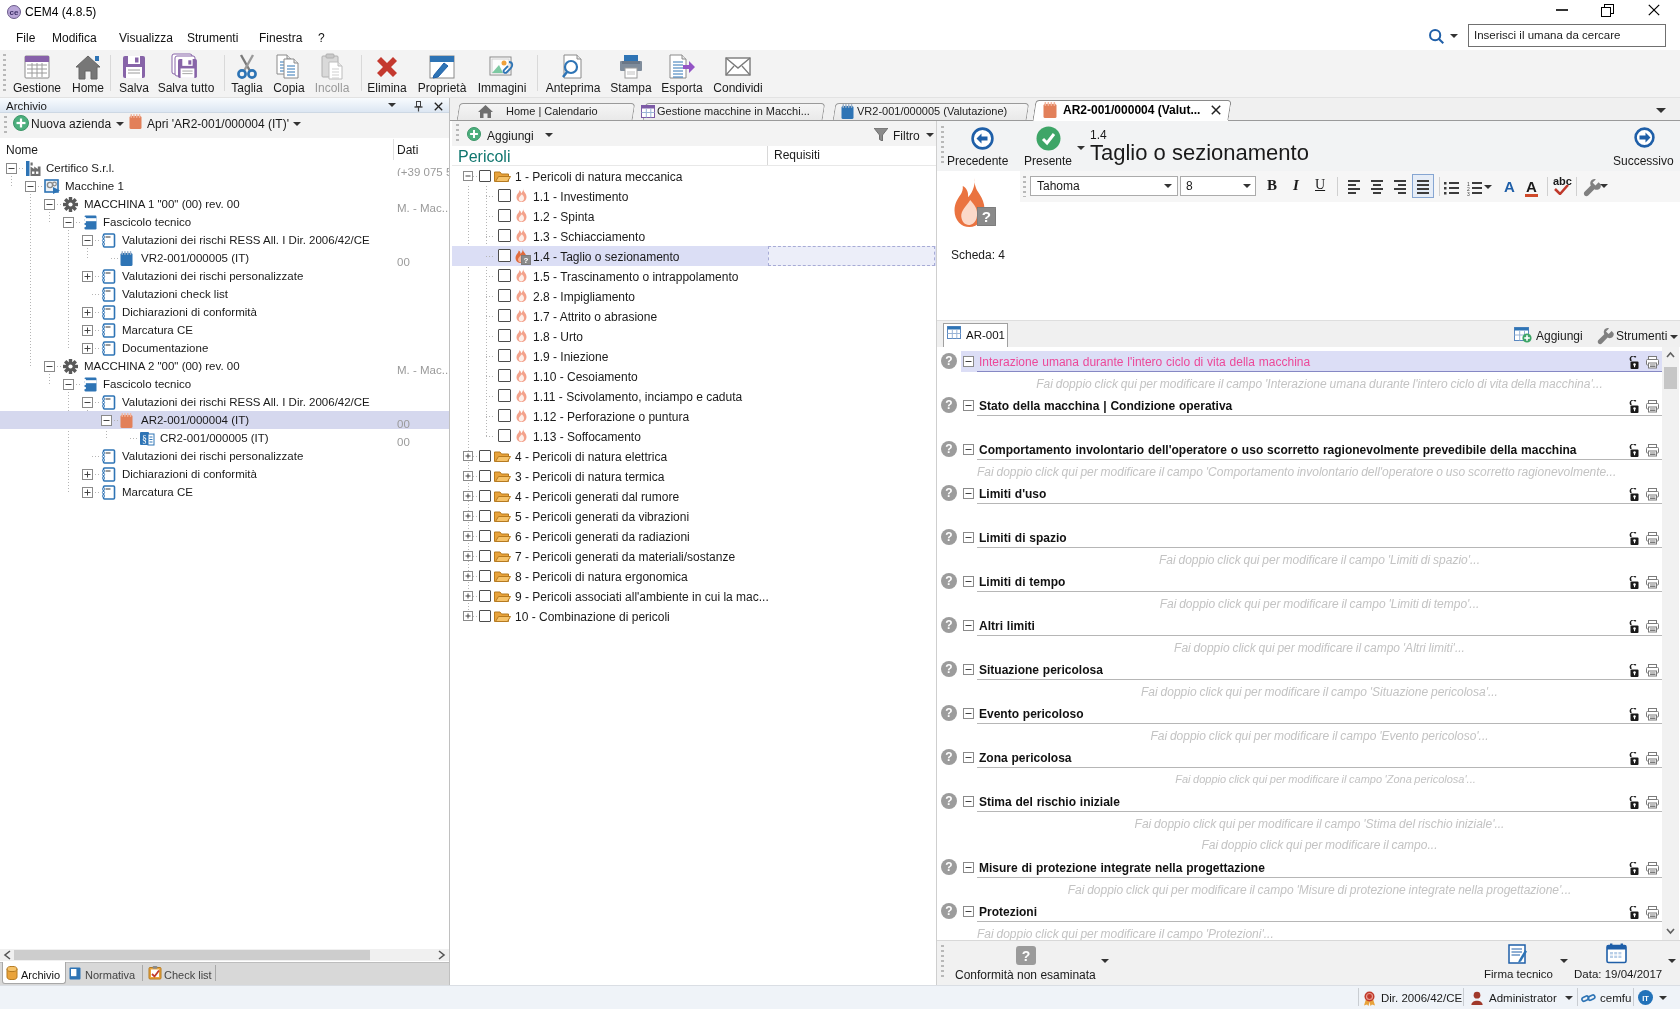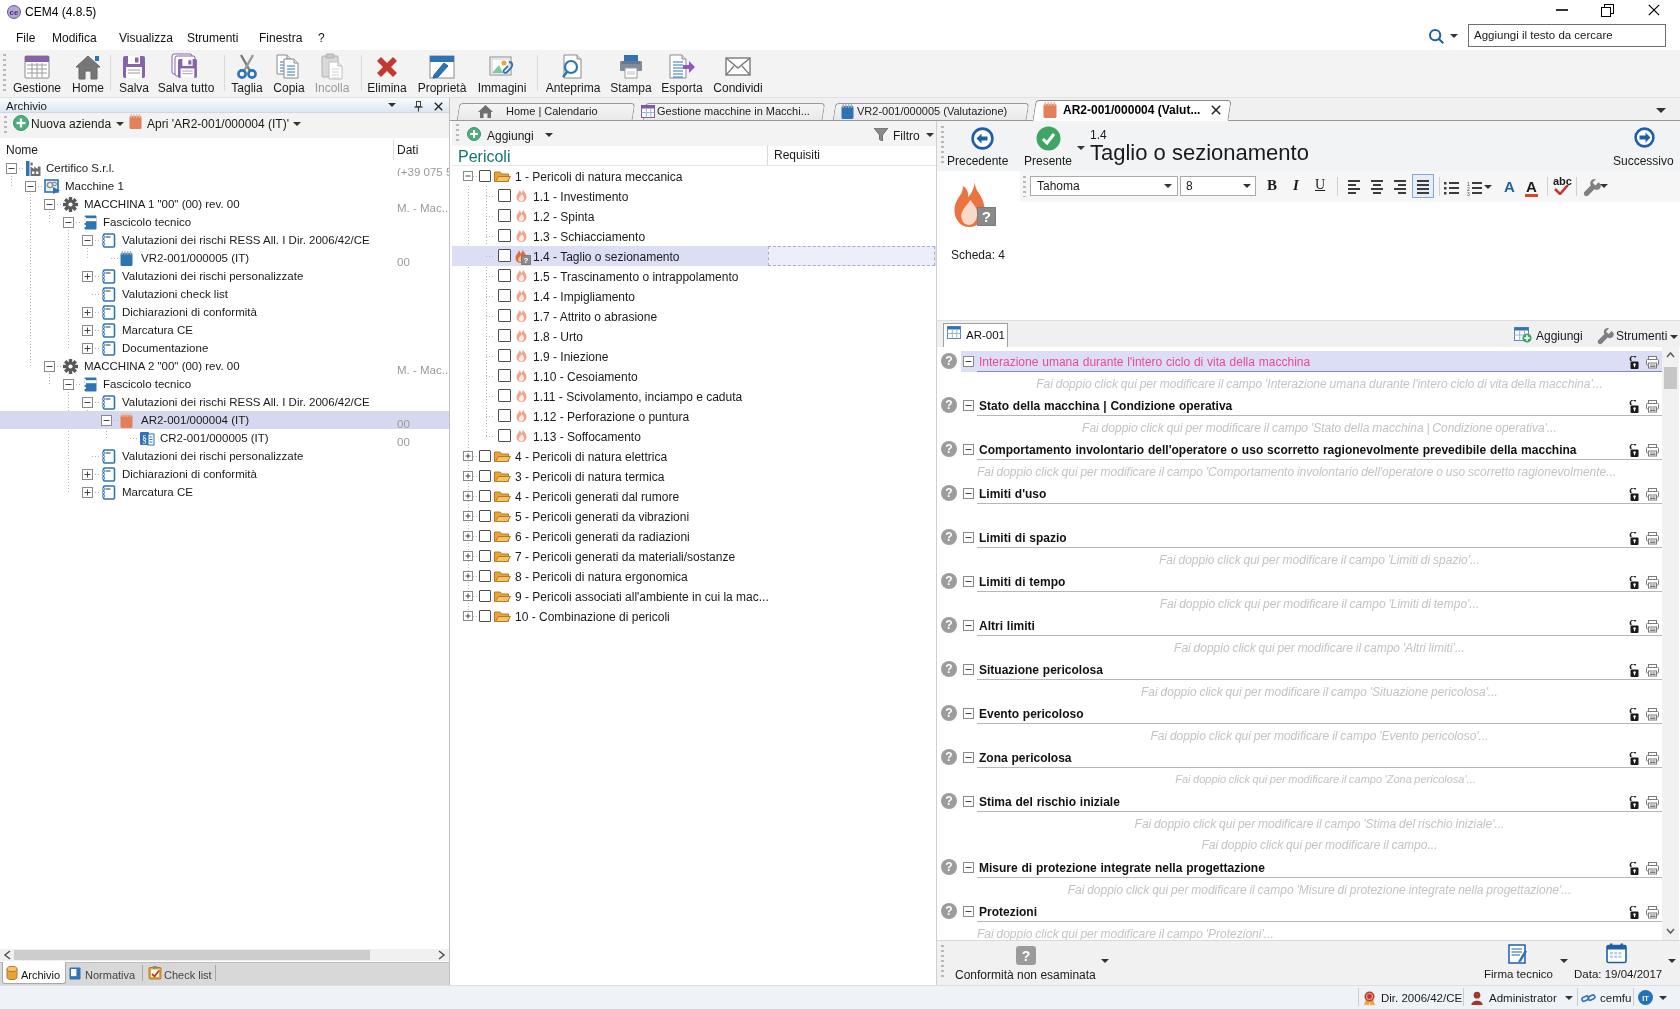--- a/index.html
+++ b/index.html
@@ -31,21 +31,21 @@
     <div style="position:absolute;left:259px;top:31px;font-size:12px;color:#111">Finestra</div>
     <div style="position:absolute;left:318px;top:31px;font-size:12px;color:#111">?</div>
     <svg style="position:absolute;left:1428px;top:28px" width="17" height="17" viewBox="0 0 17 17">
       <circle cx="7.14" cy="7.14" r="5.1" fill="none" stroke="#1f5fa8" stroke-width="2"></circle>
       <line x1="10.2" y1="10.2" x2="15.3" y2="15.3" stroke="#1f5fa8" stroke-width="2"></line>
     </svg>
     <svg style="position:absolute;left:1450px;top:34px" width="8" height="5" viewBox="0 0 8 5">
       <path d="M0 0 L8 0 L4 4 Z" fill="#333"></path>
     </svg>
     <div style="position:absolute;left:1468px;top:24px;width:198px;height:23px;background:#fff;border:1px solid #707070"></div>
-    <div style="position:absolute;left:1474px;top:29px;font-size:11.5px;color:#1a1a1a">Aggiungi il testo da cercare</div>
+    <div style="position:absolute;left:1474px;top:29px;font-size:11.5px;color:#1a1a1a">Inserisci il umana da cercare</div>
     <div style="position:absolute;left:0px;top:50px;width:1680px;height:48px;background:#f3f3f3;border-bottom:1px solid #e2e2e2"></div>
     <div class="grip" style="position:absolute;left:3px;top:54px;width:3px;height:40px;"></div>
     <svg style="position:absolute;left:23px;top:53px" width="28" height="28" viewBox="0 0 28 28">
       <rect x="2" y="3" width="24" height="22" rx="1" fill="#fff" stroke="#8a8a8a"></rect>
       <rect x="2" y="3" width="24" height="6" fill="#8761a9"></rect>
       <line x1="4" y1="12" x2="24" y2="12" stroke="#9a9a9a"></line>
       <line x1="4" y1="16" x2="24" y2="16" stroke="#9a9a9a"></line>
       <line x1="4" y1="20" x2="24" y2="20" stroke="#9a9a9a"></line>
       <line x1="9" y1="10" x2="9" y2="24" stroke="#9a9a9a"></line>
       <line x1="14" y1="10" x2="14" y2="24" stroke="#9a9a9a"></line>
@@ -648,21 +648,21 @@
     </svg>
     <div style="position:absolute;left:533px;top:270px;font-size:12px;color:#1a1a1a;white-space:nowrap">1.5 - Trascinamento o intrappolamento</div>
     <div class="doth" style="position:absolute;left:486px;top:296px;width:9px;height:1px;"></div>
     <div style="position:absolute;left:498px;top:289px;width:13px;height:13px;background:#fff;border:1.5px solid #4d4d4d;border-radius:1px"></div>
     <svg style="position:absolute;left:516px;top:288px" width="11" height="14" viewBox="0 0 11 14">
       <g transform="scale(0.5,0.5)">
         <path d="M14.5 0 C 14 4, 15.5 6.5, 17.5 9 C 19.5 11.5, 21 14.5, 21 18 C 21 24, 16.5 28, 11 28 C 5.5 28, 1 24, 1 18.5 C 1 14, 3.5 11.5, 5 9.5 C 6 8.2, 6.8 6.5, 6.5 4.5 C 9 5.5, 10.5 8, 10 11 C 12.5 9, 14.8 5, 14.5 0 Z" fill="#f4a28b"></path>
         <path d="M11.5 12.5 C 14.5 15.5, 16.5 17.5, 16 21.5 C 15.5 25.5, 12.5 26.8, 10.5 26.8 C 8 26.8, 5.8 25, 5.5 22 C 5.2 18.5, 9 16, 11.5 12.5 Z" fill="#fdeee8"></path>
       </g>
     </svg>
-    <div style="position:absolute;left:533px;top:290px;font-size:12px;color:#1a1a1a;white-space:nowrap">1.4 - Impigliamento</div>
+    <div style="position:absolute;left:533px;top:290px;font-size:12px;color:#1a1a1a;white-space:nowrap">2.8 - Impigliamento</div>
     <div class="doth" style="position:absolute;left:486px;top:316px;width:9px;height:1px;"></div>
     <div style="position:absolute;left:498px;top:309px;width:13px;height:13px;background:#fff;border:1.5px solid #4d4d4d;border-radius:1px"></div>
     <svg style="position:absolute;left:516px;top:308px" width="11" height="14" viewBox="0 0 11 14">
       <g transform="scale(0.5,0.5)">
         <path d="M14.5 0 C 14 4, 15.5 6.5, 17.5 9 C 19.5 11.5, 21 14.5, 21 18 C 21 24, 16.5 28, 11 28 C 5.5 28, 1 24, 1 18.5 C 1 14, 3.5 11.5, 5 9.5 C 6 8.2, 6.8 6.5, 6.5 4.5 C 9 5.5, 10.5 8, 10 11 C 12.5 9, 14.8 5, 14.5 0 Z" fill="#f4a28b"></path>
         <path d="M11.5 12.5 C 14.5 15.5, 16.5 17.5, 16 21.5 C 15.5 25.5, 12.5 26.8, 10.5 26.8 C 8 26.8, 5.8 25, 5.5 22 C 5.2 18.5, 9 16, 11.5 12.5 Z" fill="#fdeee8"></path>
       </g>
     </svg>
     <div style="position:absolute;left:533px;top:310px;font-size:12px;color:#1a1a1a;white-space:nowrap">1.7 - Attrito o abrasione</div>
     <div class="doth" style="position:absolute;left:486px;top:336px;width:9px;height:1px;"></div>
@@ -1017,23 +1017,20 @@
         <circle cx="6.5" cy="8.6" r="1.25" fill="#fff"></circle>
         <rect x="6" y="8.9" width="1.1" height="2.3" fill="#fff"></rect>
       </svg>
       <svg style="position:absolute;left:709px;top:53px" width="13" height="13" viewBox="0 0 13 13">
         <rect x="2.5" y="0.5" width="8" height="3" fill="#fff" stroke="#7a7a7a"></rect>
         <rect x="0.5" y="3.5" width="12" height="5.5" rx="1" fill="#fff" stroke="#7a7a7a"></rect>
         <rect x="2.5" y="7" width="8" height="5" fill="#fff" stroke="#7a7a7a"></rect>
         <line x1="4" y1="9" x2="9.5" y2="9" stroke="#7a7a7a"></line>
         <line x1="4" y1="10.5" x2="9.5" y2="10.5" stroke="#7a7a7a"></line>
       </svg>
-      <div style="position:absolute;left:40px;top:72px;width:685px;height:18px;">
-        <div style="position:absolute;left:0;top:2px;width:100%;text-align:center;font-size:12px;font-style:italic;color:#c3c3c3;white-space:nowrap;word-spacing:-0.5px">Fai doppio click qui per modificare il campo 'Stato della macchina | Condizione operativa'...</div>
-      </div>
       <svg style="position:absolute;left:4px;top:94px" width="16" height="16" viewBox="0 0 16 16">
         <circle cx="8.0" cy="8.0" r="8.0" fill="#9c9c9c"></circle>
         <text x="8.0" y="12.0" font-family="Liberation Sans" font-size="12.0" font-weight="bold" fill="#fff" text-anchor="middle">?</text>
       </svg>
       <svg style="position:absolute;left:26px;top:97px" width="11" height="11" viewBox="0 0 11 11">
         <rect x="0.5" y="0.5" width="10" height="10" fill="#fff" stroke="#8a8a8a"></rect>
         <line x1="2.5" y1="5.5" x2="8.5" y2="5.5" stroke="#444"></line>
       </svg>
       <div style="position:absolute;left:42px;top:96px;font-size:12px;font-weight:bold;color:#111;white-space:nowrap;word-spacing:0.5px">Comportamento involontario dell'operatore o uso scorretto ragionevolmente prevedibile della macchina</div>
       <div style="position:absolute;left:40px;top:112px;width:685px;height:1px;background:#b6b6b6"></div>

